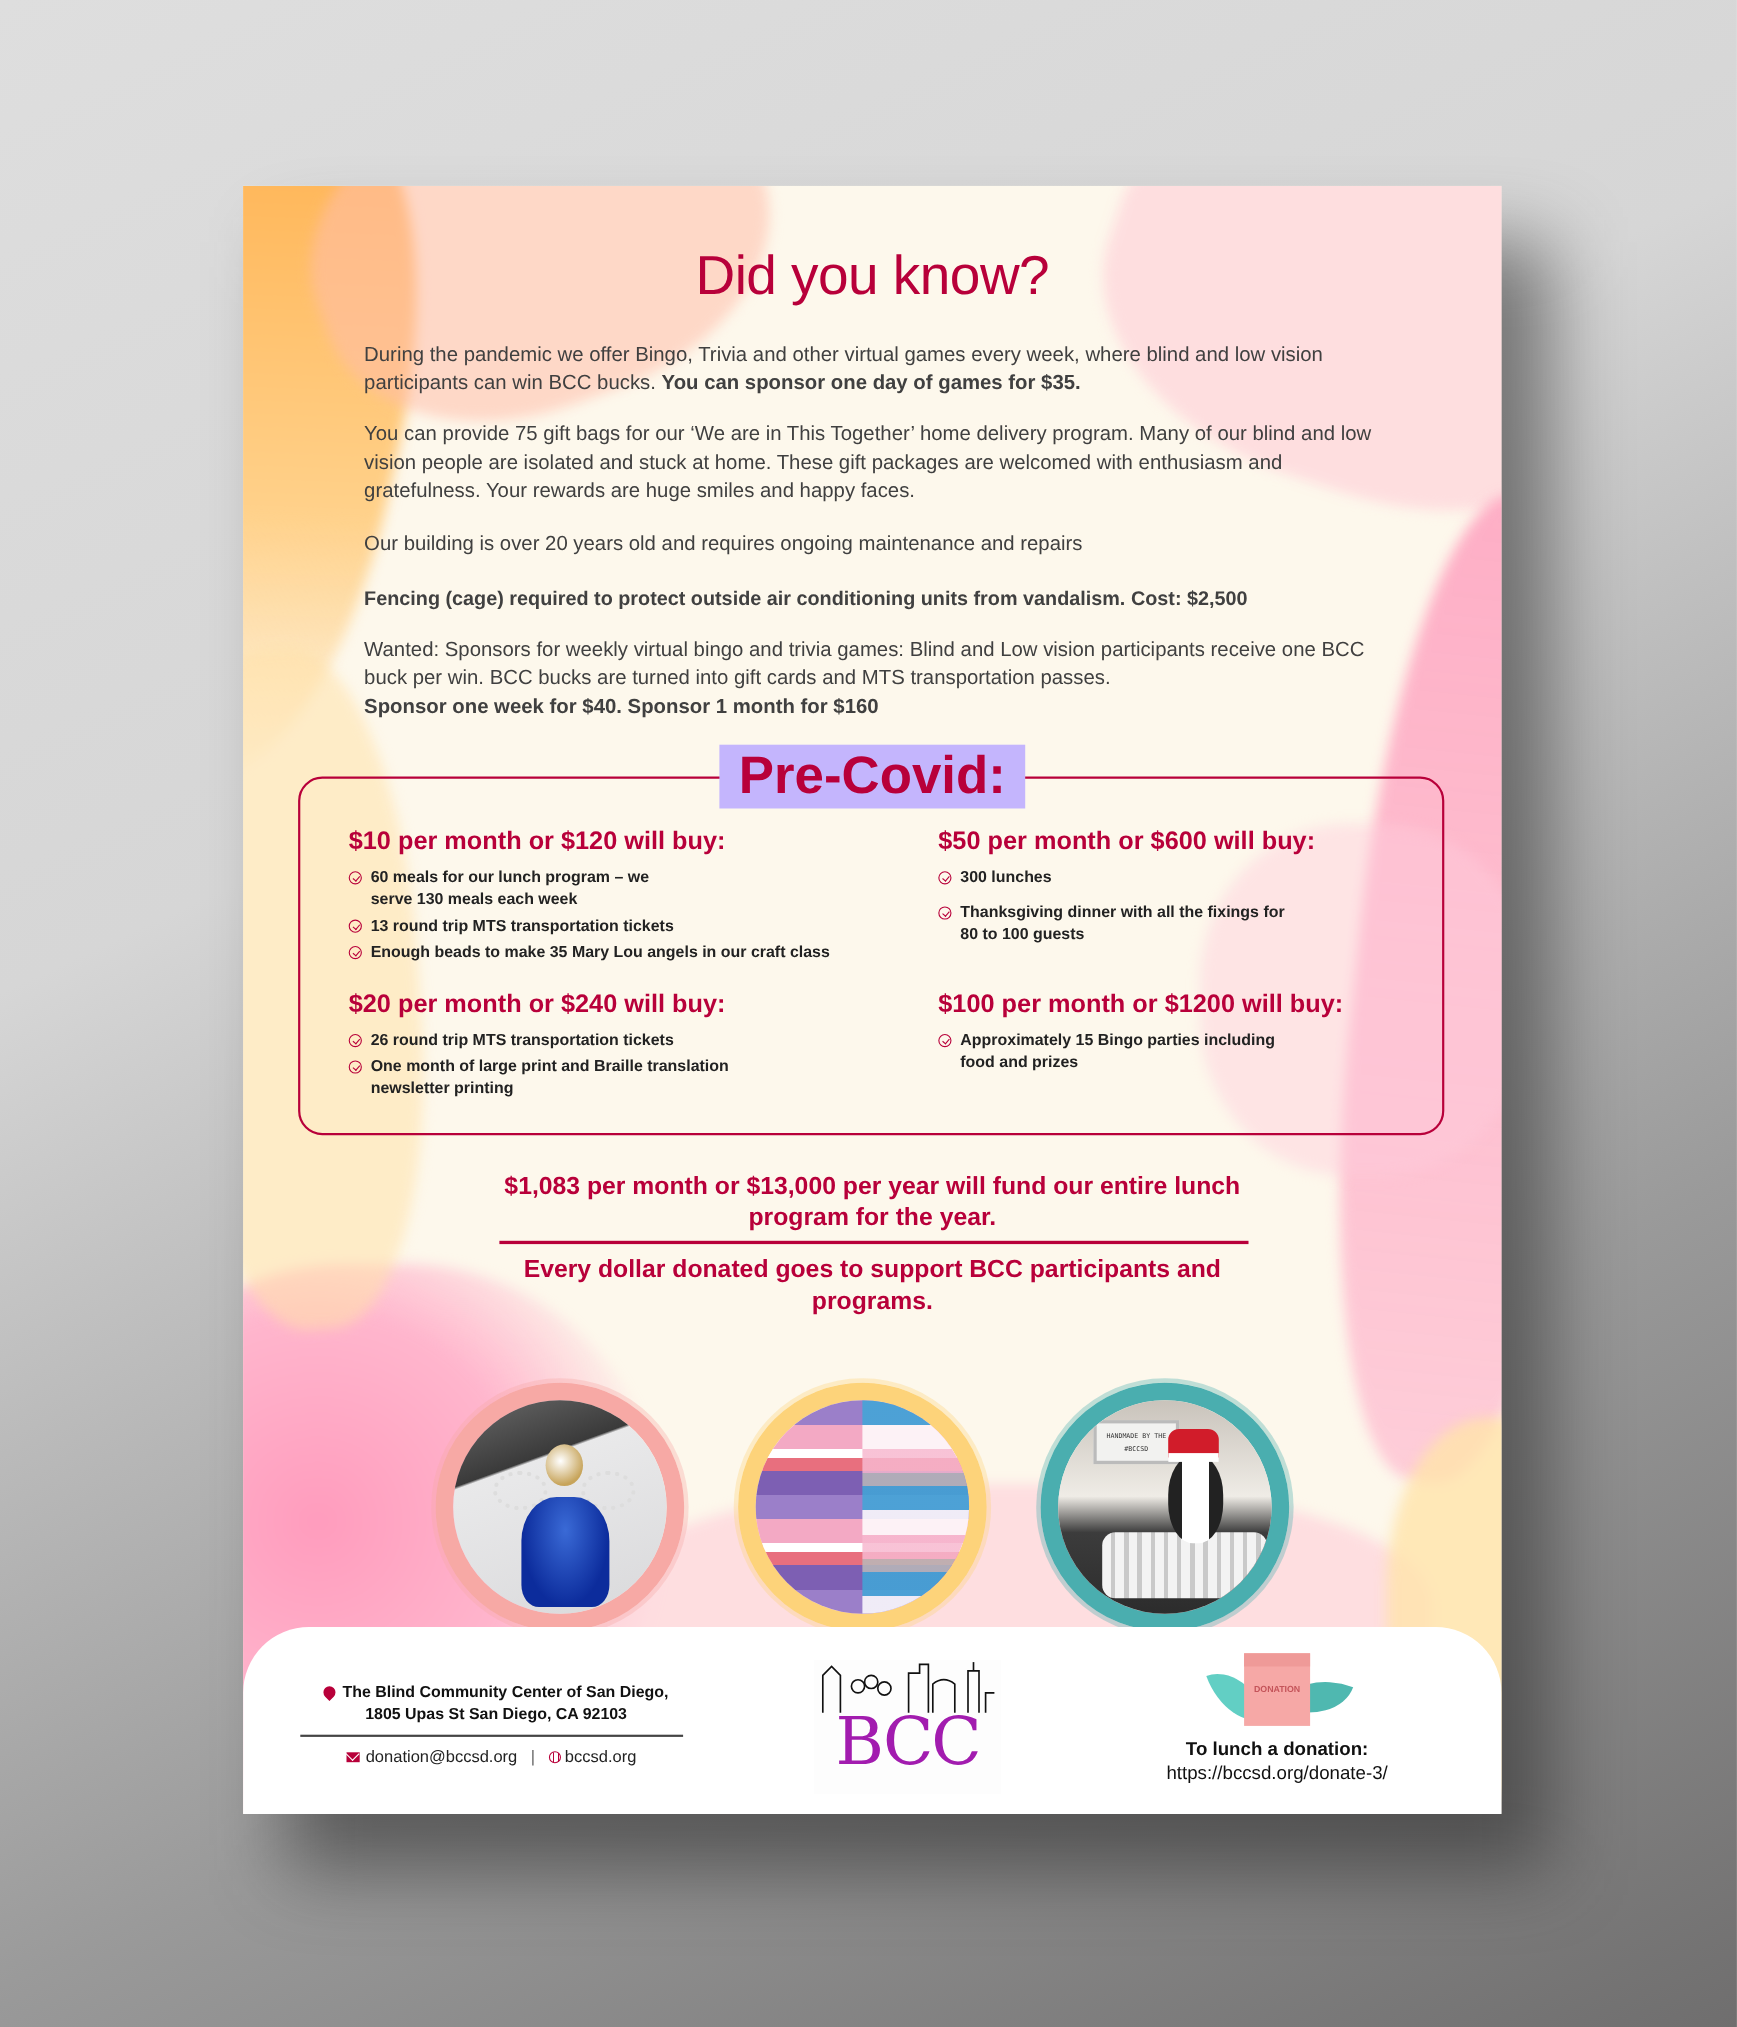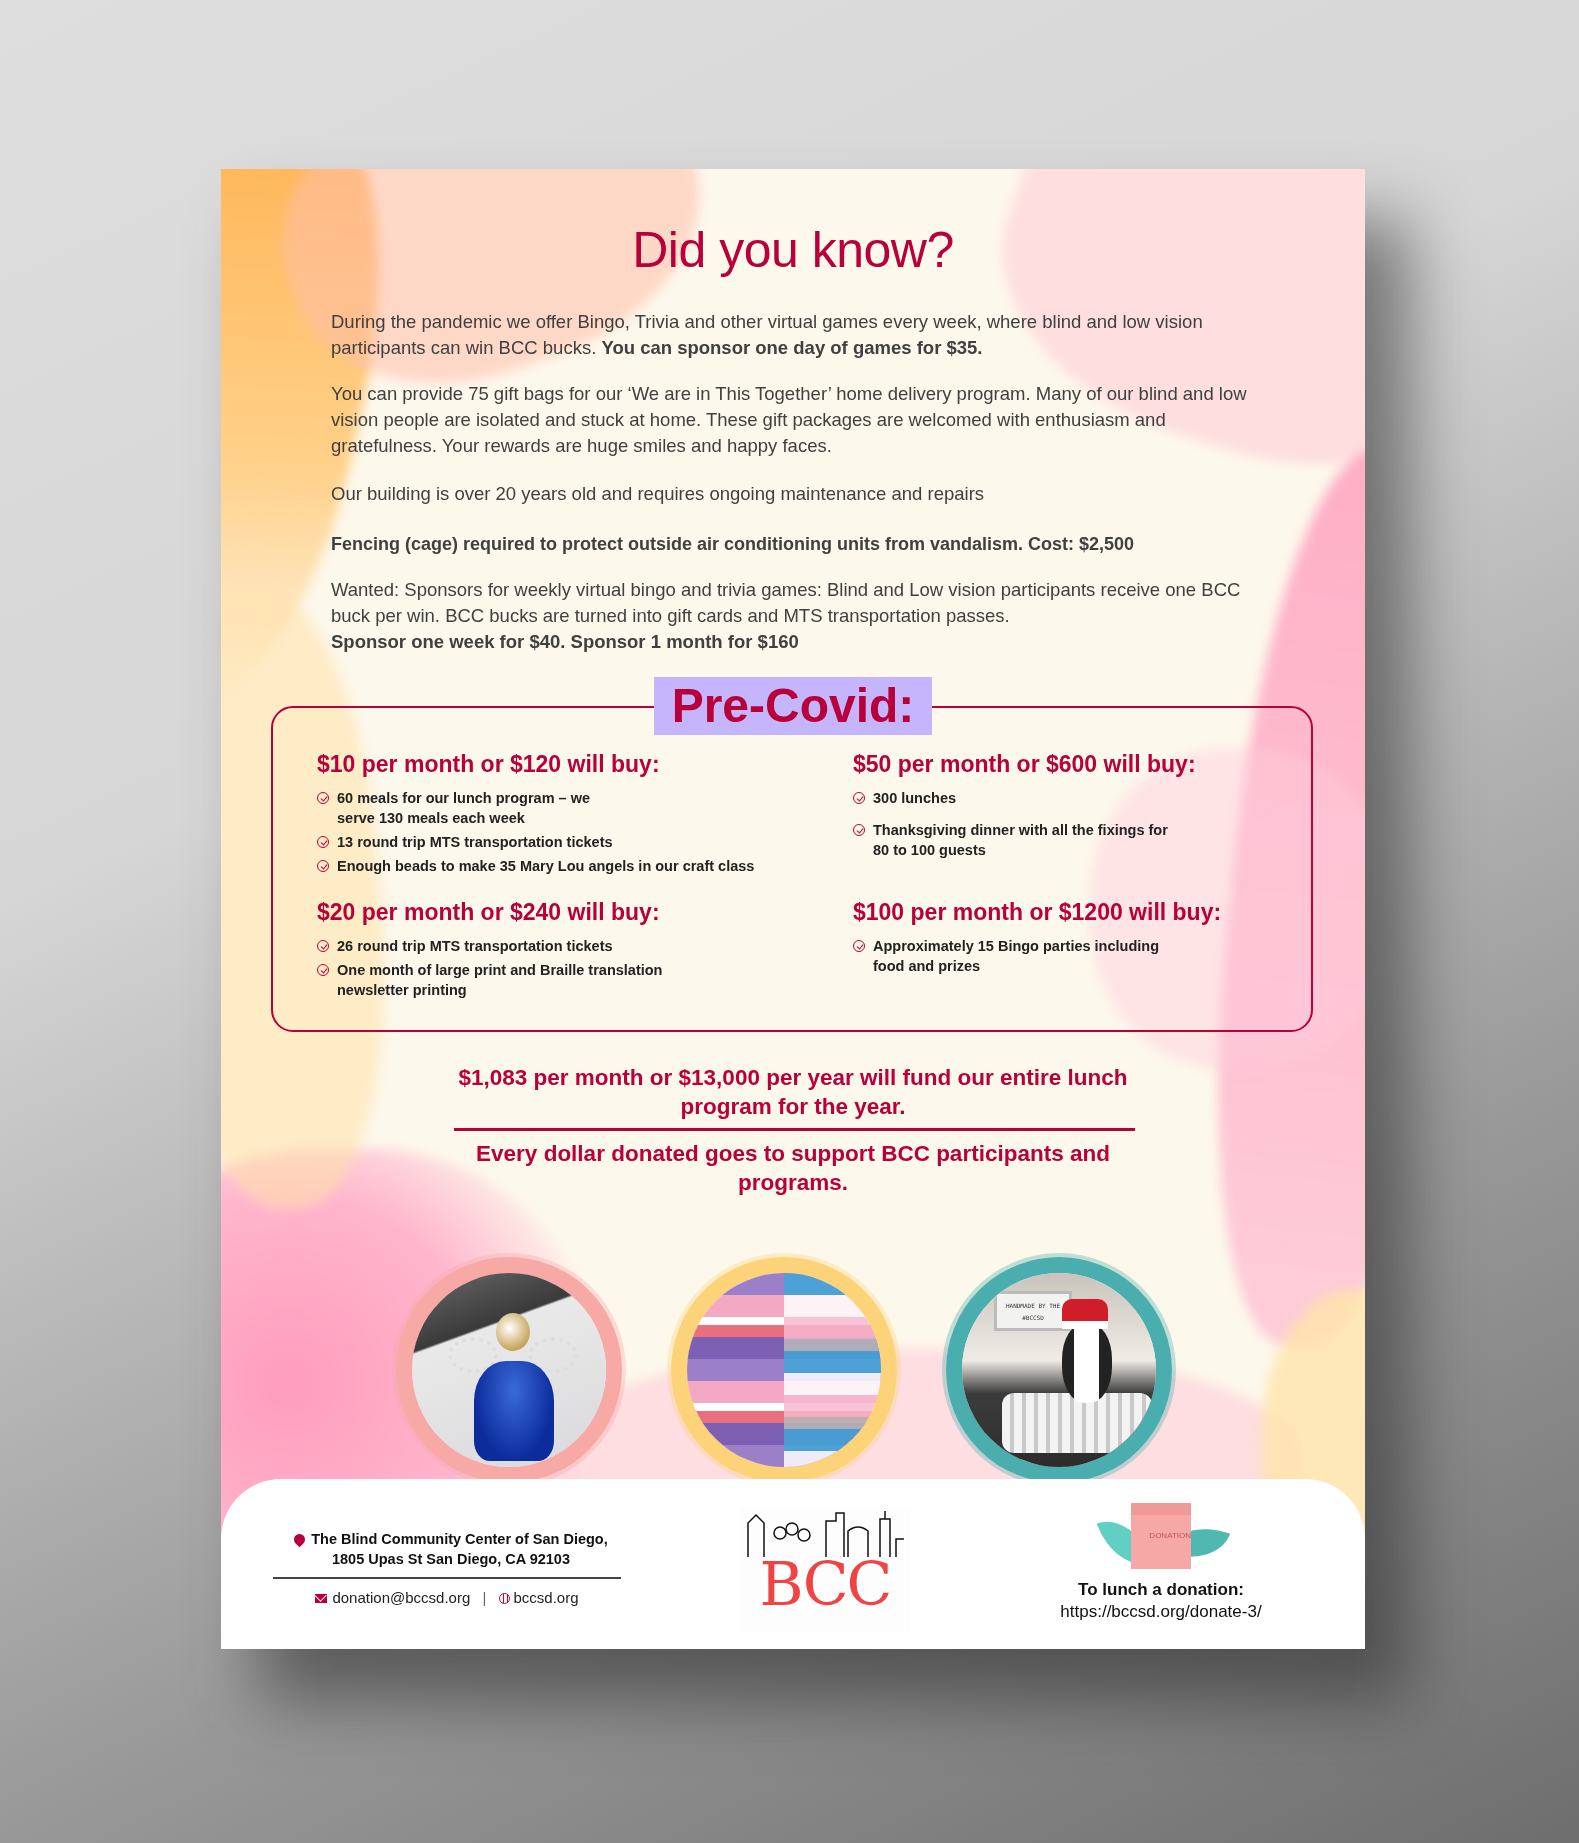--- a/index.html
+++ b/index.html
@@ -119,27 +119,27 @@
     }
     .pin { display: inline-block; width: 11px; height: 11px; background: #b8003a; border-radius: 50% 50% 50% 0; transform: rotate(-45deg); margin-right: 6px; vertical-align: -1px; }
     .addr-line { position: absolute; left: 52px; top: 98px; width: 348px; height: 1.5px; background: #444; }
     .contact { position: absolute; left: 52px; top: 110px; width: 348px; text-align: center; font-family: "Liberation Sans", sans-serif; font-size: 15px; color: #222; }
     .ic-mail { display: inline-block; width: 12px; height: 9px; background: #b8003a; margin-right: 5px; vertical-align: 0; position: relative; }
     .ic-mail::after { content:""; position:absolute; left:1px; top:-3px; width: 8px; height: 8px; border-right: 1.3px solid #fff; border-bottom: 1.3px solid #fff; transform: rotate(45deg); }
     .ic-globe { display: inline-block; width: 11px; height: 11px; border: 1.5px solid #b8003a; border-radius: 50%; margin-right: 4px; vertical-align: -1px; background: repeating-linear-gradient(90deg, transparent 0 3px, #b8003a 3px 4px); }
     .sep { margin: 0 8px; color: #666; }
     .logo { position: absolute; left: 519px; top: 30px; width: 170px; height: 122px; background: #fdfdfd; }
     .logo .sky { position: absolute; left: 0; top: 0; width: 170px; height: 60px; }
-    .logo .letters { position: absolute; left: 0; top: 40px; width: 170px; text-align: center; font-family: "DejaVu Serif", serif; font-size: 60px; color: #ef4444; letter-spacing: -2px; line-height: 70px; }
+    .logo .letters { position: absolute; left: 0; top: 40px; width: 170px; text-align: center; font-family: "DejaVu Serif", serif; font-size: 60px; color: #a21caf; letter-spacing: -2px; line-height: 70px; }
     .donate-box { position: absolute; left: 880px; top: 20px; width: 120px; height: 80px; }
     .donate-box .leaf { position: absolute; width: 40px; height: 56px; background: #62cfc4; border-radius: 0 100% 0 100%; top: 16px; }
     .donate-box .ll { left: 4px; transform: rotate(-20deg); }
     .donate-box .lr { right: 4px; transform: rotate(110deg); background: #4fb8b0; }
     .donate-box .box { position: absolute; left: 30px; top: 4px; width: 60px; height: 66px; background: #f6a8a6; border-top: 12px solid #ef9a98; }
-    .donate-box .box span { display: block; text-align: right; font-family: "Liberation Sans", sans-serif; font-weight: 400; font-size: 8px; color: #c4545a; margin-top: 16px; }
+    .donate-box .box span { display: block; text-align: center; font-family: "Liberation Sans", sans-serif; font-weight: 700; font-size: 8px; color: #c4545a; margin-top: 16px; }
     .donate-text { position: absolute; left: 800px; top: 100px; width: 280px; text-align: center; font-family: "Liberation Sans", sans-serif; color: #111; }
     .donate-text .h { font-weight: 700; font-size: 17px; line-height: 22px; }
     .donate-text .u { font-size: 17px; line-height: 22px; }
   </style>
 </head>
 <body>
 
 <div class="shadow"></div>
 
 <div class="flyer">

